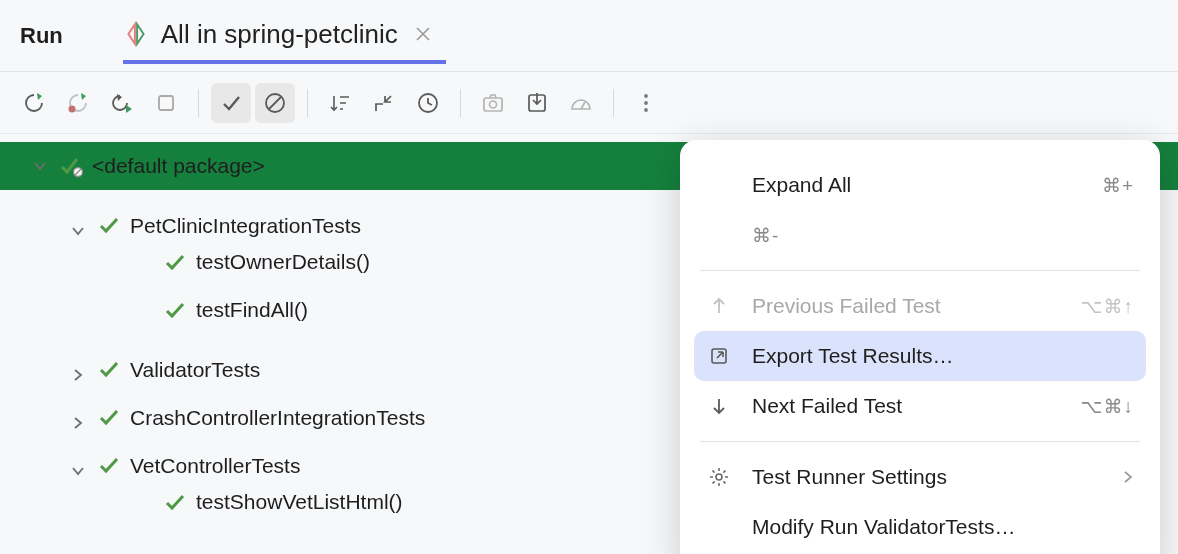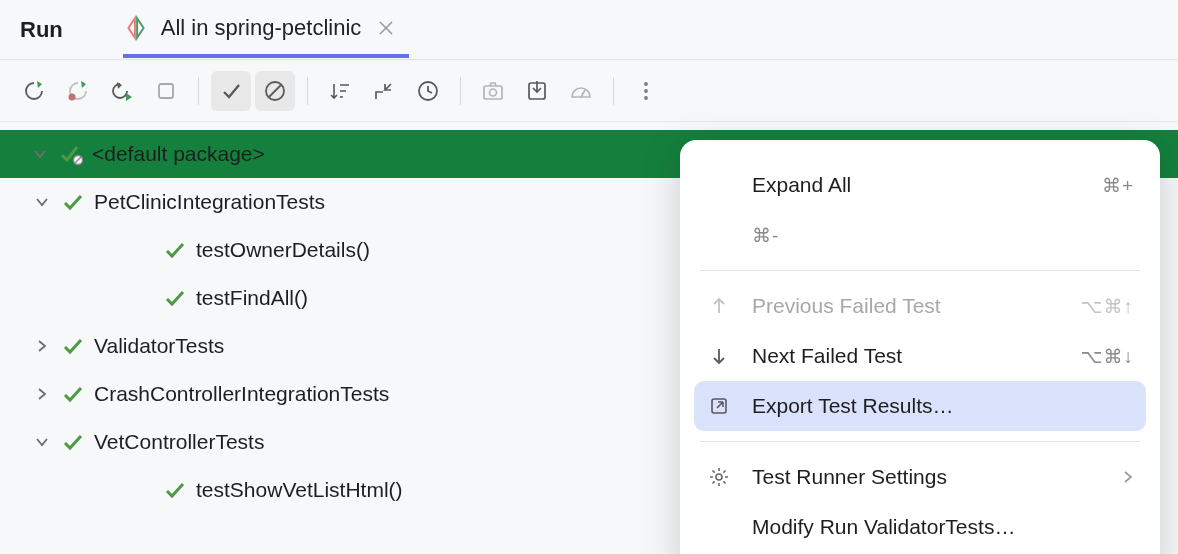--- a/index.html
+++ b/index.html
@@ -9,39 +9,39 @@
   width: 1178px;
   height: 554px;
   overflow: hidden;
   position: relative;
   font-size: 18px;
   color: #1e1e1e;
 }
 .header {
   display: flex;
   align-items: center;
-  height: 60px;
+  height: 72px;
   padding: 0 20px;
   border-bottom: 1px solid #e3e3e3;
 }
 .run-label {
   font-weight: 700;
   font-size: 22px;
   margin-right: 60px;
 }
 .tab {
   display: flex;
   align-items: center;
   gap: 12px;
   padding: 0 10px 0 0;
   height: 56px;
   border-bottom: 4px solid #6471e8;
   margin-bottom: -1px;
 }
-.tab-title { font-size: 22px; color: #222; }
+.tab-title { font-size: 26px; color: #222; }
 .tab-close { color: #999; font-size: 22px; font-weight: 300; cursor: pointer; padding: 4px; }
 .run-icon-tab { display: inline-flex; }
 
 .toolbar {
   display: flex;
   align-items: center;
   height: 62px;
   padding: 0 14px;
   gap: 4px;
   border-bottom: 1px solid #e8e8e8;
@@ -65,21 +65,21 @@
   display: flex;
   align-items: center;
   height: 48px;
   padding: 0 8px 0 30px;
   gap: 8px;
   cursor: pointer;
 }
 .tree-row.selected { background: #15803d; }
 .chev { width: 20px; color: #6e6e6e; display: inline-flex; align-items:center; justify-content:center; }
 .chev.blank { visibility: hidden; }
-.indent-1 { padding-left: 32px; }
+.indent-1 { padding-left: 68px; align-items: flex-end; }
 .indent-2 { padding-left: 134px; }
 .status-icon { width: 26px; height: 26px; display: inline-flex; align-items:center; justify-content:center; }
 
 .context-menu {
   position: absolute;
   left: 680px;
   top: 140px;
   width: 480px;
   background: #fff;
   border-radius: 16px;
@@ -335,38 +335,38 @@
   <div class="menu-sep"></div>
   <div class="menu-item disabled">
     <span class="menu-icon">
         <svg width="20" height="20" viewBox="0 0 20 20">
           <path d="M10 17 L10 3 M5 8 L10 3 L15 8" fill="none" stroke="currentColor" stroke-width="1.8"></path>
         </svg>
       </span>
     <span class="menu-label">Previous Failed Test</span>
     <span class="menu-shortcut">⌥⌘↑</span>
   </div>
-  <div class="menu-item">
-    <span class="menu-icon">
-        <svg width="20" height="20" viewBox="0 0 20 20">
-          <path d="M10 3 L10 17 M5 12 L10 17 L15 12" fill="none" stroke="#5a5a5a" stroke-width="1.8"></path>
-        </svg>
-      </span>
-    <span class="menu-label">Next Failed Test</span>
-    <span class="menu-shortcut">⌥⌘↓</span>
-  </div>
   <div class="menu-item highlighted">
     <span class="menu-icon">
         <svg width="20" height="20" viewBox="0 0 20 20">
           <rect x="3" y="3" width="14" height="14" rx="2" fill="none" stroke="#5a5a5a" stroke-width="1.6"></rect>
           <path d="M8 12 L14 6 M14 6 L14 11 M14 6 L9 6" fill="none" stroke="#5a5a5a" stroke-width="1.6"></path>
         </svg>
       </span>
     <span class="menu-label">Export Test Results…</span>
   </div>
+  <div class="menu-item">
+    <span class="menu-icon">
+        <svg width="20" height="20" viewBox="0 0 20 20">
+          <path d="M10 3 L10 17 M5 12 L10 17 L15 12" fill="none" stroke="#5a5a5a" stroke-width="1.8"></path>
+        </svg>
+      </span>
+    <span class="menu-label">Next Failed Test</span>
+    <span class="menu-shortcut">⌥⌘↓</span>
+  </div>
   <div class="menu-sep"></div>
   <div class="menu-item">
     <span class="menu-icon">
         <svg width="22" height="22" viewBox="0 0 22 22">
           <circle cx="11" cy="11" r="3" fill="none" stroke="#6a6a6a" stroke-width="1.6"></circle>
           <path d="M11 2 L11 5 M11 17 L11 20 M2 11 L5 11 M17 11 L20 11 M4.5 4.5 L6.6 6.6 M15.4 15.4 L17.5 17.5 M17.5 4.5 L15.4 6.6 M6.6 15.4 L4.5 17.5" stroke="#6a6a6a" stroke-width="1.6"></path>
         </svg>
       </span>
     <span class="menu-label">Test Runner Settings</span>
     <span class="chev-right">

